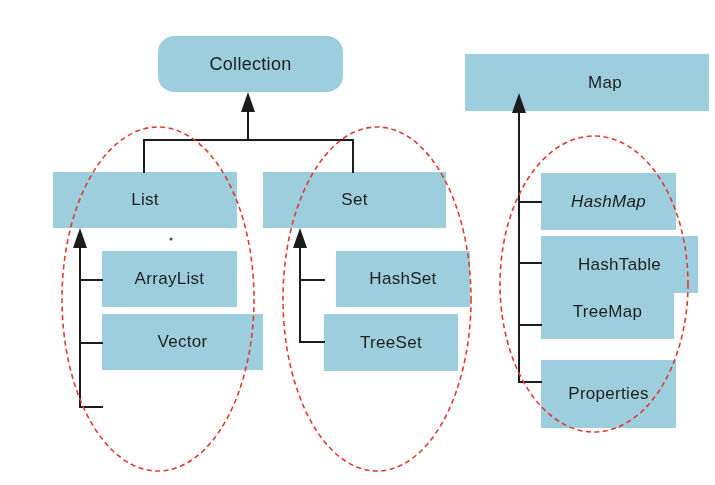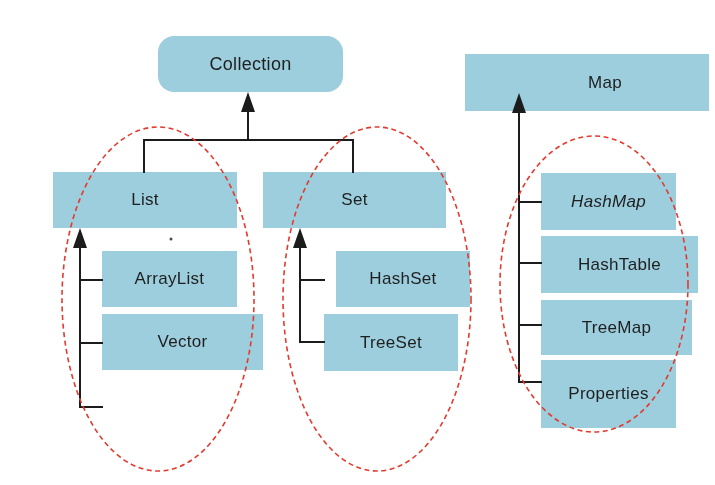--- a/index.html
+++ b/index.html
@@ -58,21 +58,21 @@
 
 
   <div class="node" style="left:324px; top:251px; width:134px; height:56px;margin-left:12px;">HashSet</div>
 
   <div class="node" style="left:324px; top:314px; width:134px; height:57px;">TreeSet</div>
 
   <div class="node" style="left:541px; top:173px; width:135px; height:57px;font-style:italic;">HashMap</div>
 
   <div class="node" style="left:541px; top:236px; width:157px; height:57px;">HashTable</div>
 
-  <div class="node" style="left:541px; top:300px; width:151px; height:55px;">TreeMap</div>
+  <div class="node" style="left:541px; top:284px; width:133px; height:55px;">TreeMap</div>
 
   <div class="node" style="left:541px; top:360px; width:135px; height:68px;">Properties</div>
 
   <svg id="overlay" viewBox="0 0 715 485" xmlns="http://www.w3.org/2000/svg">
 
     <g stroke="#1c1c1c" stroke-width="2" fill="none">
       <line x1="144" y1="140" x2="353" y2="140"></line>
       <line x1="144" y1="139" x2="144" y2="173"></line>
       <line x1="353" y1="139" x2="353" y2="173"></line>
       <line x1="248" y1="110" x2="248" y2="141"></line>

